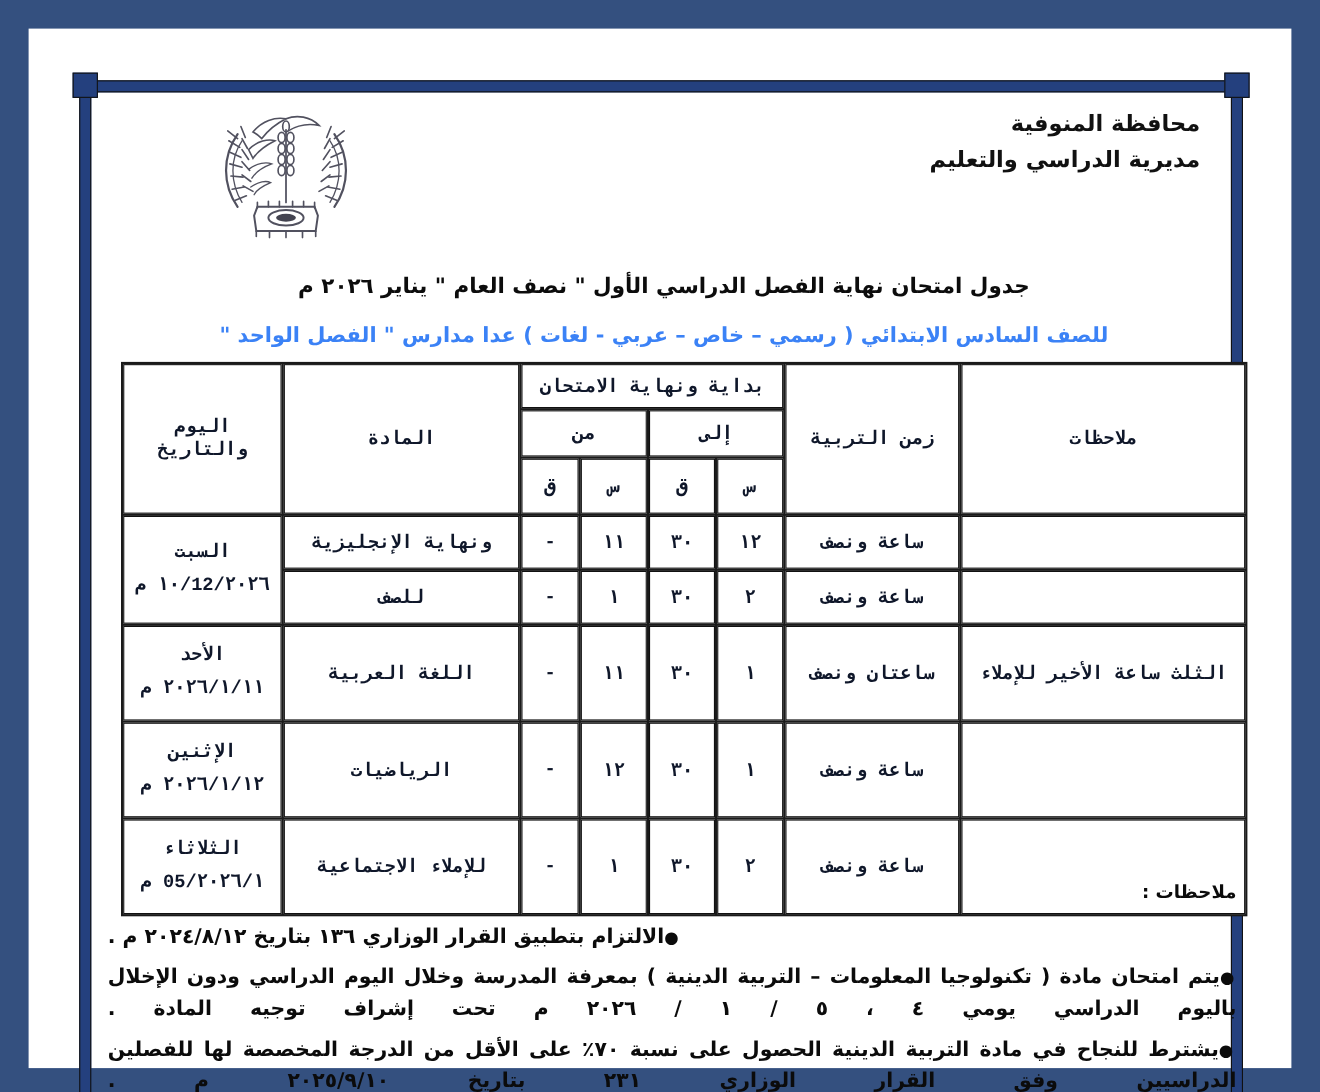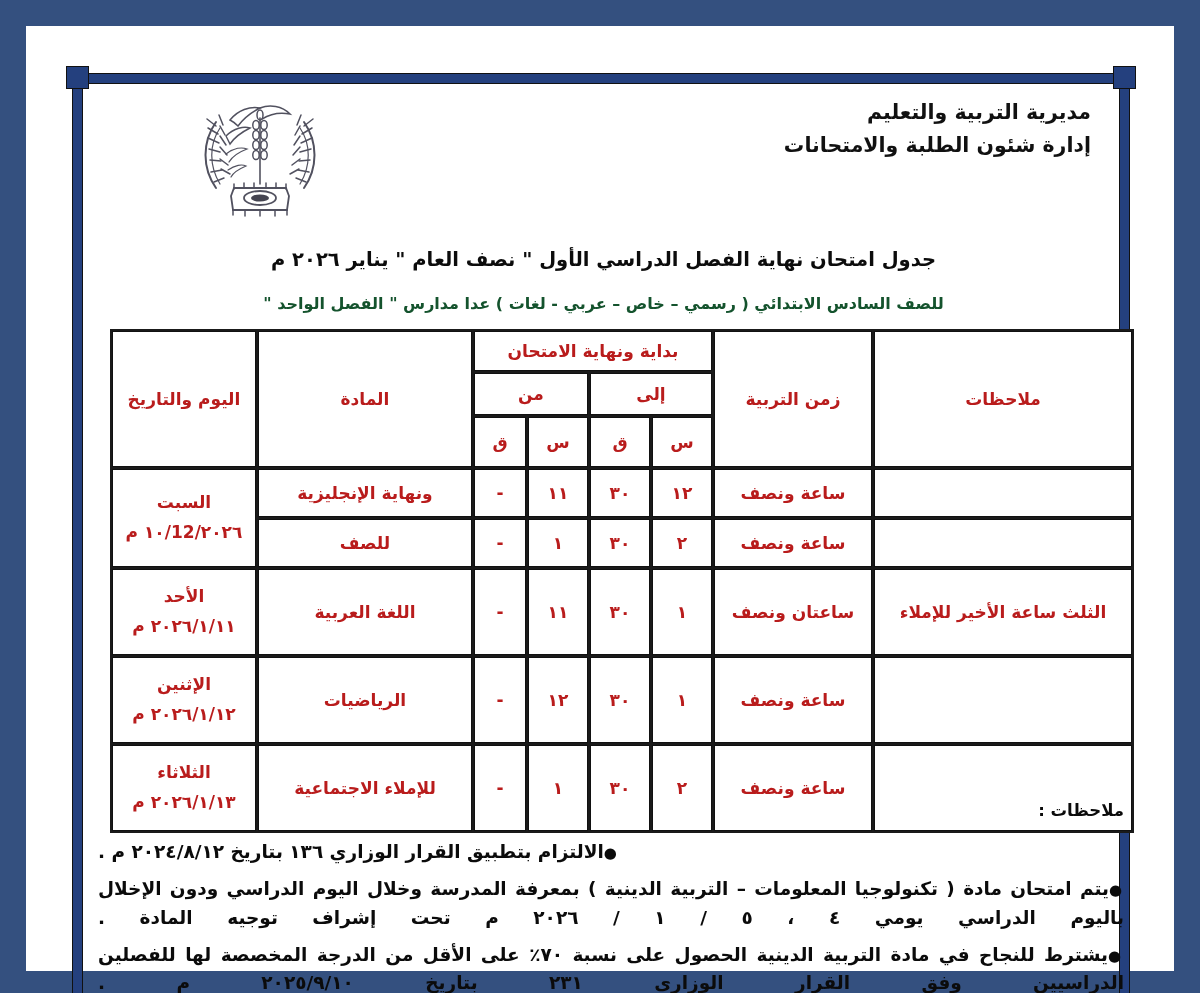--- a/index.html
+++ b/index.html
@@ -81,21 +81,21 @@
     width: 1035px;
     text-align: center;
   }
   .title-main {
     font-size: 19.5px; font-weight: bold; color: #0c0c0c;
     letter-spacing: .1px;
     margin-bottom: 23px;
     white-space: nowrap;
   }
   .title-sub {
-    font-size: 16px; font-weight: bold; color: #14532d;
+    font-size: 19px; font-weight: bold; color: #3b82f6;
     letter-spacing: .1px;
     white-space: nowrap;
   }
 
   
   .sched-wrap {
     position: absolute;
     left: 96px; top: 303px;
     width: 1012px;
   }
@@ -105,23 +105,24 @@
     border-spacing: 2px;
     background: #1a1a1a;
     table-layout: fixed;
   }
   table.sched th, table.sched td {
     background: #ffffff;
     border: 1.6px solid #111;
     text-align: center;
     vertical-align: middle;
     font-weight: bold;
-    color: #b91c1c;
+    color: #0f172a;
     font-size: 17px;
     padding: 3px 2px;
+    font-family: Liberation Mono, monospace;
   }
   table.sched th { font-size: 17px; }
 
   .c-notes   { width: 258px; }
   .c-dur     { width: 158px; }
   .c-hh2     { width: 60px; }
   .c-mm2     { width: 60px; }
   .c-hh1     { width: 60px; }
   .c-mm1     { width: 52px; }
   .c-subject { width: 214px; }
@@ -170,22 +171,22 @@
   <div class="sheet">
 
     <div class="frame-bar frame-top"></div>
     <div class="frame-bar frame-left"></div>
     <div class="frame-bar frame-right"></div>
     <div class="frame-corner corner-tl"></div>
     <div class="frame-corner corner-tr"></div>
 
     <div class="masthead">
       <div class="ministry-lines">
-        <div>مديرية التربية والتعليم</div>
-        <div>إدارة شئون الطلبة والامتحانات</div>
+        <div>محافظة المنوفية</div>
+        <div>مديرية الدراسي والتعليم</div>
       </div>
 
       <svg class="emblem" viewBox="0 0 140 128">
         <g fill="none" stroke="#3a3a4a" stroke-width="1.5" stroke-linecap="round">
 
           <path d="M26 96 C12 76 12 50 26 30" stroke-width="2"></path>
           <path d="M30 92 C19 74 19 52 30 36" stroke-width="1.2"></path>
           <path d="M26 34 l-9 -7 M28 42 l-10 -6 M29 51 l-11 -5 M30 60 l-11 -3 M31 69 l-11 -1 M32 78 l-11 2 M34 86 l-10 4"></path>
           <path d="M33 33 l-4 -10 M35 43 l-5 -9 M36 53 l-6 -9 M37 63 l-7 -8 M38 73 l-8 -6 M40 82 l-9 -5"></path>
 
@@ -313,21 +314,21 @@
           <tr class="r-tall">
             <td class="empty-note"></td>
             <td>ساعة ونصف</td>
             <td>٢</td>
             <td>٣٠</td>
             <td>١</td>
             <td>-</td>
             <td>للإملاء الاجتماعية</td>
             <td class="day-cell">
               <span class="dname">الثلاثاء</span>
-              <span class="ddate">٢٠٢٦/١/١٣ م</span>
+              <span class="ddate">٢٠٢٦/١/05 م</span>
             </td>
           </tr>
 
         </tbody>
       </table>
     </div>
 
     <div class="notes">
       <div class="notes-title">ملاحظات :</div>
 

